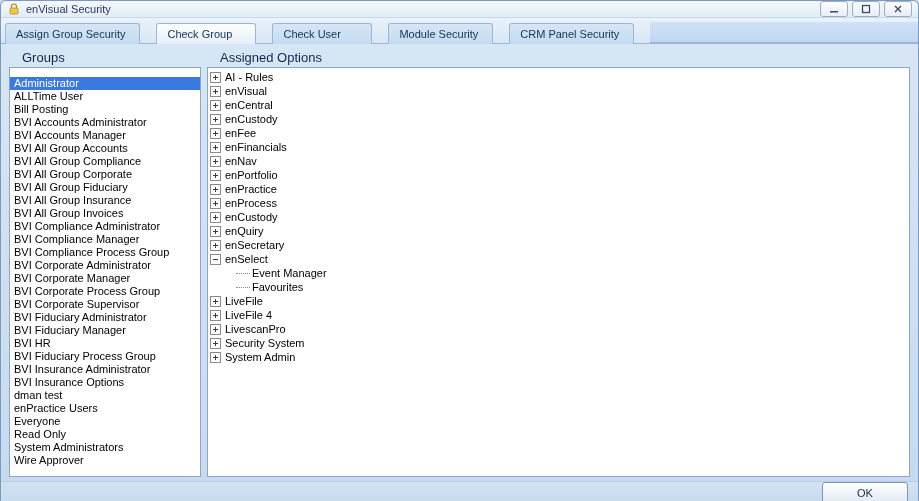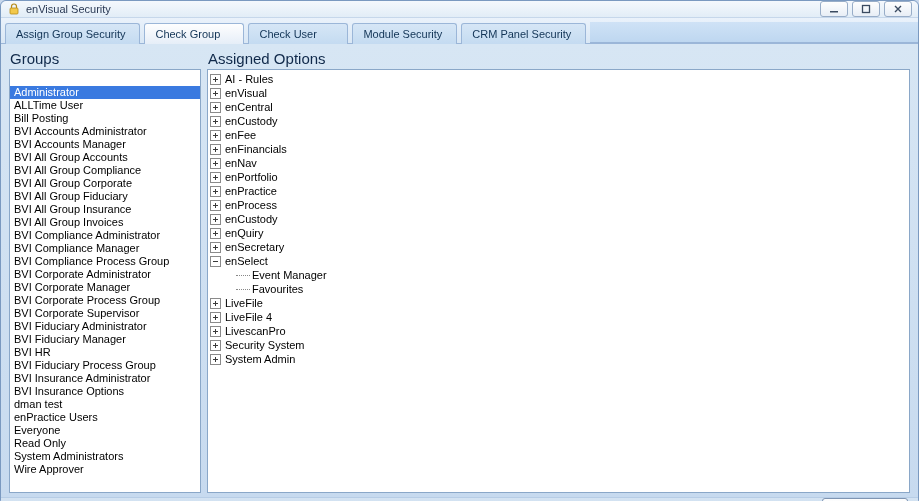--- a/index.html
+++ b/index.html
@@ -56,21 +56,21 @@
       display: flex;
       background: linear-gradient(#eaf2fb, #d9e7f5);
       border-bottom: 1px solid #9bb6d8;
       padding-left: 4px;
     }
     .tab {
       padding: 4px 14px 4px 10px;
       border: 1px solid #9bb6d8;
       border-bottom: none;
       background: linear-gradient(#fefefe, #e6eef8);
-      margin-right: 4px;
+      margin-right: 16px;
       margin-top: 4px;
       font-size: 11px;
       color: #123456;
       position: relative;
       top: 1px;
       border-radius: 3px 3px 0 0;
       min-width: 100px;
       cursor: default;
     }
     .tab.inactive {
@@ -86,29 +86,30 @@
       background: linear-gradient(#d7e6f4, #c7daef);
     }
     .panel {
       display: flex;
       flex-direction: column;
     }
     .panel.left { width: 192px; }
     .panel.right { flex: 1; }
     .panel-label {
       color: #10294a;
-      font-size: 15px;
+      font-size: 13px;
       padding: 0 0 2px 1px;
+      margin-left: 12px;
     }
     .listbox {
       flex: 1;
       background: #fff;
       border: 1px solid #8aa7c8;
       overflow-y: auto;
-      padding: 16px 0;
+      padding: 9px 0;
     }
     .list-item {
       padding: 0 4px;
       line-height: 13px;
       white-space: nowrap;
       cursor: default;
       color: #000;
     }
     .list-item.selected {
       background: #3a7ae0;

